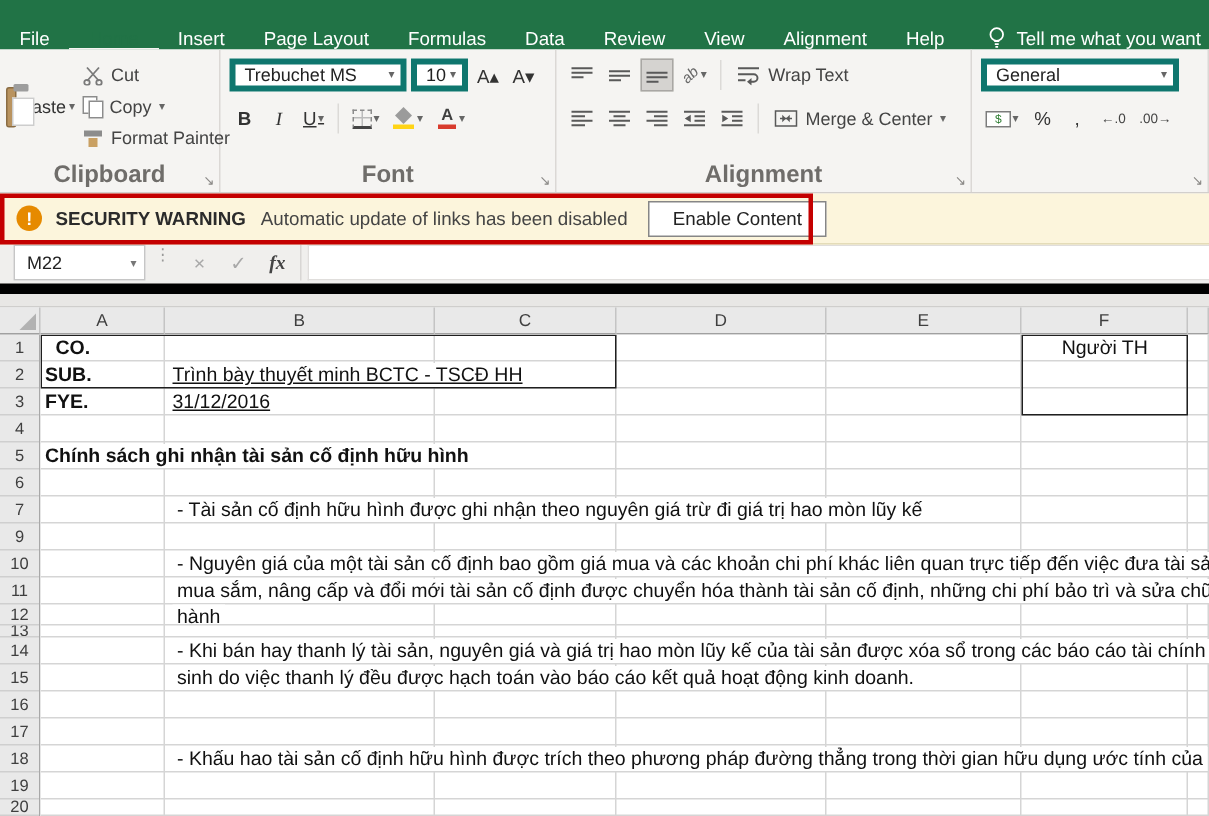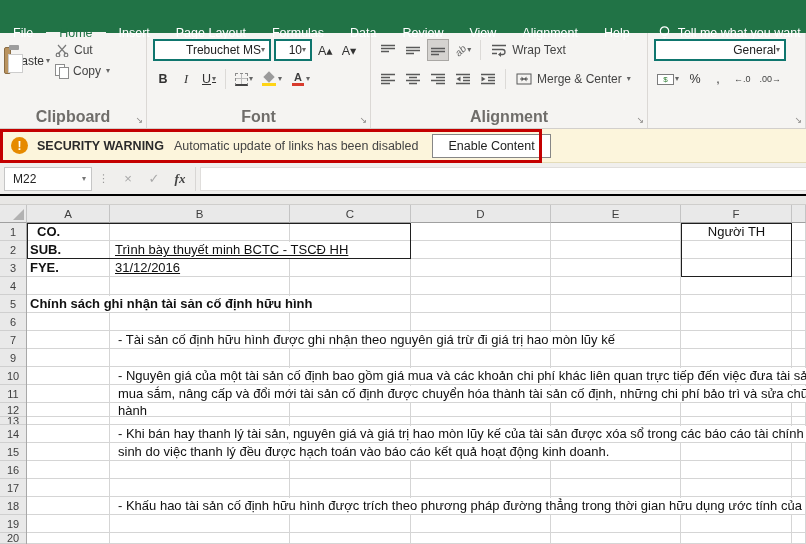--- a/index.html
+++ b/index.html
@@ -2,21 +2,21 @@
 <html><head>
 <meta charset="utf-8">
 <style>
   *{box-sizing:border-box;margin:0;padding:0;}
   html,body{width:806px;height:544px;overflow:hidden;}
   body{font-family:"Liberation Sans",sans-serif;background:#fff;}
   .app{width:806px;height:544px;position:relative;font-size:12px;color:#262626;}
 
   
   .tabbar{height:33px;background:#217346;display:flex;align-items:stretch;}
-  .tab{display:flex;align-items:center;padding:0 13px;color:#fff;font-size:12.5px;cursor:default;white-space:nowrap;margin-top:32px;}
+  .tab{display:flex;align-items:flex-end;padding:0 13px;color:#fff;font-size:12.5px;cursor:default;white-space:nowrap;margin-top:32px;}
   .tab.active{background:#f5f4f2;color:#217346;}
   .tab.tellme{gap:7px;margin-left:2px;}
 
   
   .ribbon{height:96px;background:#f5f4f2;border-bottom:1px solid #d2cfcc;display:flex;}
   .rgroup{position:relative;border-right:1px solid #dbd8d5;height:100%;}
   .glabel{position:absolute;bottom:2px;left:0;right:0;text-align:center;font-size:16px;color:#6f6d6a;font-weight:bold;}
   .launcher{position:absolute;right:3px;bottom:3px;font-size:9px;color:#8a8886;cursor:pointer;line-height:9px;}
   .r1{display:flex;align-items:center;gap:3px;margin:6px 6px 0 6px;height:22px;}
   .r2{display:flex;align-items:center;gap:3px;margin:7px 6px 0 6px;height:22px;}
@@ -26,21 +26,21 @@
   .grp-number{flex:1;}
   .clip-body{display:flex;margin:5px 2px 0 4px;}
   .paste{width:46px;display:flex;flex-direction:row;align-items:center;gap:2px;cursor:pointer;padding-top:2px;}
   .clipboard-icon{width:21px;height:27px;background:#b9935f;border:1px solid #8a6c43;border-radius:2px;position:relative;}
   .clipboard-icon::before{content:"";position:absolute;left:4px;top:-3px;width:10px;height:5px;background:#9d9d9d;border-radius:1px;}
   .clipboard-icon::after{content:"";position:absolute;left:3px;top:6px;width:13px;height:17px;background:#fff;border:1px solid #cdcdcd;}
   .plabel{font-size:12px;color:#333;}
   .caret{font-size:8px;color:#666;line-height:8px;}
   .sstack{display:flex;flex-direction:column;margin-left:2px;margin-top:1px;}
   .sbtn{display:flex;align-items:center;gap:5px;height:21px;padding:0 3px;font-size:12px;color:#444;cursor:pointer;white-space:nowrap;}
-  .combo{background:#fff;border:2px solid #0f766e;height:22px;display:flex;align-items:center;justify-content:flex-end;padding:0 4px 0 6px;font-size:12px;color:#222;cursor:pointer;white-space:nowrap;}
+  .combo{background:#fff;border:4px solid #0f766e;height:22px;display:flex;align-items:center;justify-content:space-between;padding:0 4px 0 6px;font-size:12px;color:#222;cursor:pointer;white-space:nowrap;}
   .combo-fontname{width:118px;}
   .combo-fontsize{width:38px;}
   .combo-number{width:132px;}
   .tbtn{height:22px;min-width:20px;display:flex;align-items:center;justify-content:center;font-size:12.5px;color:#333;cursor:pointer;padding:0 2px;gap:1px;border:1px solid transparent;}
   .tbtn.bld{font-weight:bold;}
   .tbtn.ita{font-style:italic;font-family:"Liberation Serif",serif;}
   .tbtn.und{text-decoration:underline;}
   .tbtn.toggled{background:#d5d3d0;border:1px solid #a9a7a4;}
   .vdiv{width:1px;height:20px;background:#dcdad7;margin:0 3px;}
   .txtbtn{display:flex;align-items:center;gap:5px;font-size:12px;color:#444;cursor:pointer;padding:0 4px;height:22px;white-space:nowrap;justify-content:flex-end;}
@@ -66,21 +66,21 @@
 
   
   .msgbar{height:34px;background:#fcf5dc;border-bottom:1px solid #e4dcb8;display:flex;align-items:center;padding-left:11px;position:relative;}
   .warn-icon{width:17px;height:17px;border-radius:50%;background:#e68a00;color:#fff;font-weight:bold;font-size:12px;display:flex;align-items:center;justify-content:center;flex:0 0 auto;}
   .msg-title{font-weight:bold;font-size:12.5px;color:#2b2b2b;margin-left:9px;white-space:nowrap;}
   .msg-text{font-size:12.5px;color:#444;margin-left:10px;white-space:nowrap;}
   .enable-btn{margin-left:14px;background:#fff;border:1px solid #868686;padding:4px 15px;font-size:12.5px;color:#222;cursor:pointer;white-space:nowrap;}
   .annot{position:absolute;left:0;top:0;width:542px;height:34px;border:3px solid #c40000;pointer-events:none;z-index:5;}
 
   
-  .fbar{height:33px;background:#f0efed;border-bottom:2px solid #000000;display:flex;align-items:center;padding:0 0 0 4px;}
+  .fbar{height:33px;background:#f0efed;border-bottom:7px solid #000000;display:flex;padding:0 0 0 9px;}
   .namebox{width:88px;height:24px;background:#fff;border:1px solid #c6c6c6;display:flex;align-items:center;justify-content:space-between;padding:0 5px 0 8px;font-size:12px;color:#222;cursor:text;}
   .nb-caret{font-size:8px;color:#777;}
   .fb-dots{color:#9a9a9a;font-size:11px;padding:0 6px;cursor:col-resize;}
   .fb-btn{width:26px;height:24px;display:flex;align-items:center;justify-content:center;font-size:13px;cursor:pointer;}
   .fb-btn.dim{color:#a8a8a8;}
   .fb-btn.fx{font-family:"Liberation Serif",serif;font-style:italic;font-weight:bold;color:#444;}
   .fb-sep{width:1px;height:24px;background:#d8d6d4;margin:0 4px 0 2px;}
   .fb-input{flex:1;height:24px;background:#fff;border:1px solid #e0dedc;border-right:none;cursor:text;}
 
   
@@ -164,20 +164,24 @@
                   <circle cx="3" cy="12" r="1.8" fill="none" stroke="#7a7a7a" stroke-width="1.2"></circle>
                   <circle cx="11" cy="12" r="1.8" fill="none" stroke="#7a7a7a" stroke-width="1.2"></circle>
                 </svg>
               </span>
             <span>Cut</span>
           </div>
           <div class="sbtn">
             <span class="icn copy-icon"></span>
             <span>Copy</span>
             <span class="caret">▾</span>
+          </div>
+          <div class="sbtn">
+            <span class="icn brush-icon"></span>
+            <span>Format Painter</span>
           </div>
         </div>
       </div>
       <div class="glabel">Clipboard</div>
       <span class="launcher">↘</span>
     </div>
 
     <div class="rgroup grp-font">
       <div class="r1">
         <div class="combo combo-fontname">

